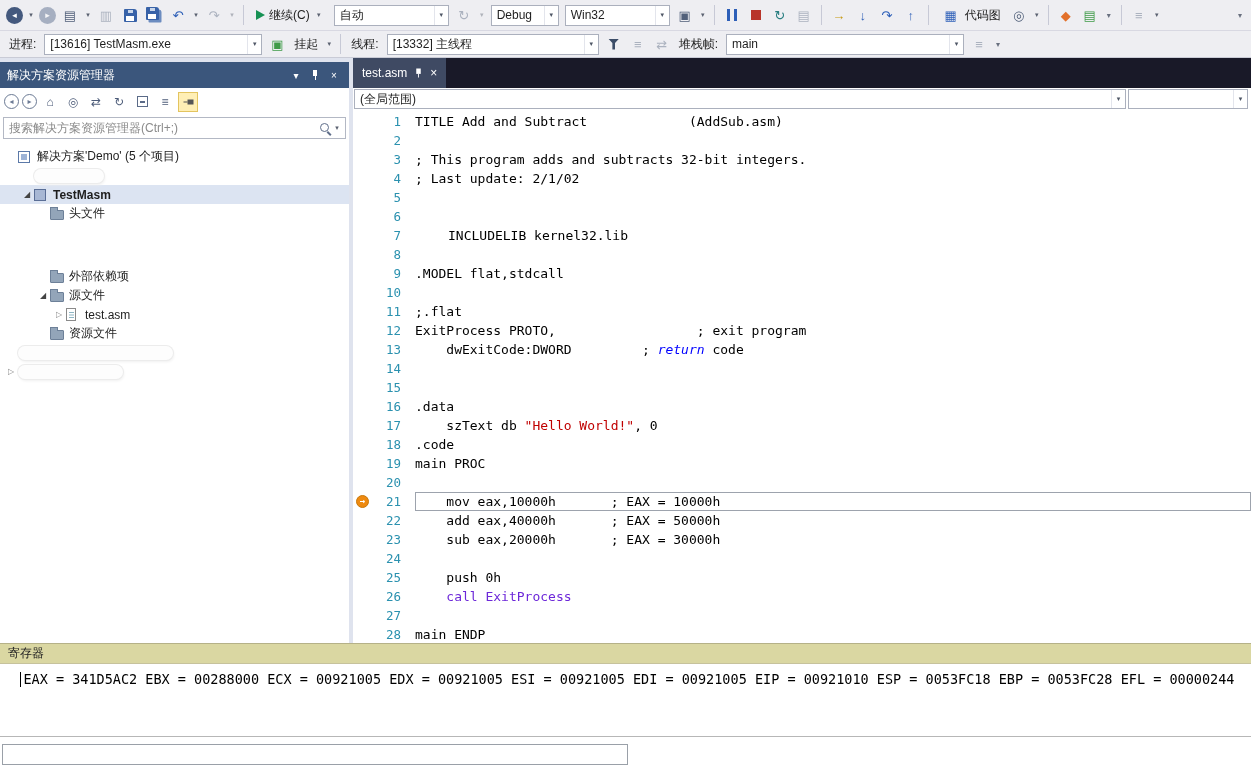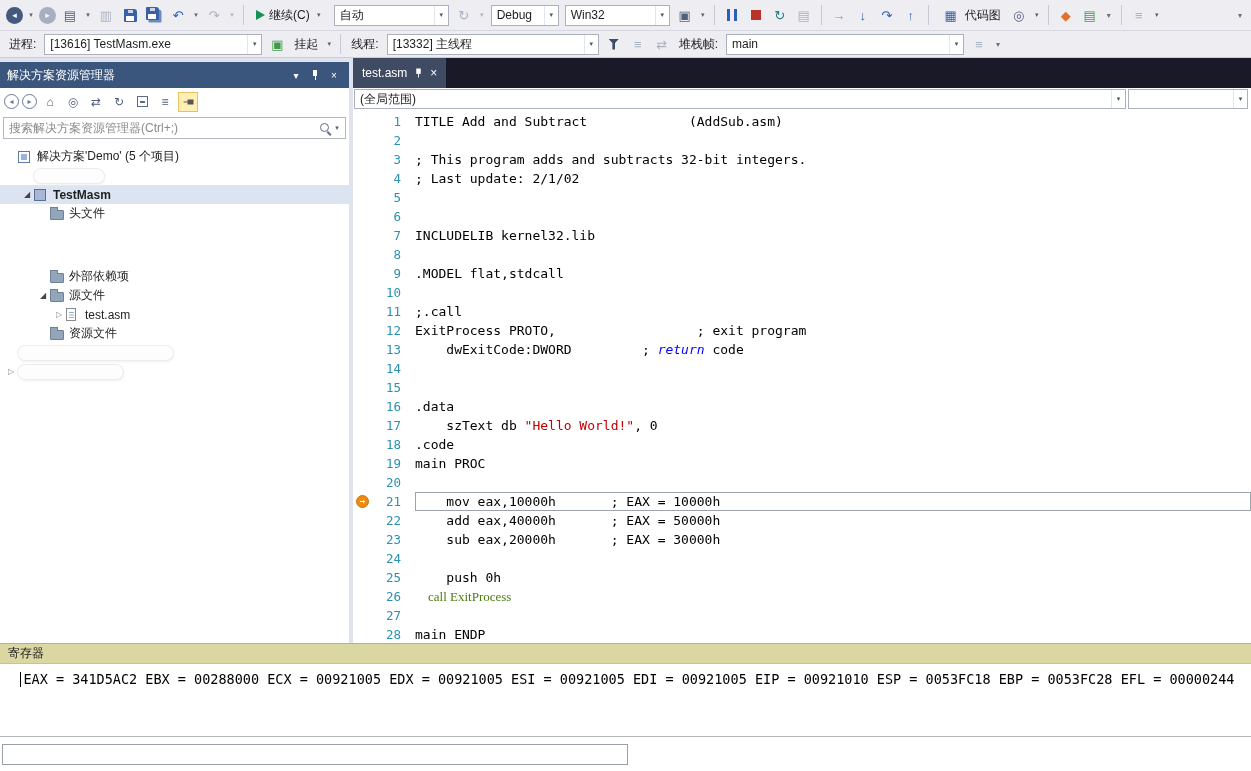--- a/index.html
+++ b/index.html
@@ -355,41 +355,41 @@
             <span class="ctext"></span>
           </div>
           <div class="code-row">
             <span class="cmargin"></span>
             <span class="ln">6</span>
             <span class="ctext"></span>
           </div>
           <div class="code-row">
             <span class="cmargin"></span>
             <span class="ln">7</span>
-            <span class="ctext"><span style="color: rgb(0, 0, 0);">INCLUDELIB kernel32.lib</span></span>
+            <span class="ctext"><span style="color: rgb(0, 0, 0); margin-left: 33px;">INCLUDELIB kernel32.lib</span></span>
           </div>
           <div class="code-row">
             <span class="cmargin"></span>
             <span class="ln">8</span>
             <span class="ctext"></span>
           </div>
           <div class="code-row">
             <span class="cmargin"></span>
             <span class="ln">9</span>
             <span class="ctext"><span style="color: rgb(0, 0, 0); text-align: center;">.MODEL flat,stdcall</span></span>
           </div>
           <div class="code-row">
             <span class="cmargin"></span>
             <span class="ln">10</span>
             <span class="ctext"></span>
           </div>
           <div class="code-row">
             <span class="cmargin"></span>
             <span class="ln">11</span>
-            <span class="ctext"><span style="color: rgb(0, 0, 0);">;.call</span></span>
+            <span class="ctext"><span style="color: rgb(0, 0, 0);">;.flat</span></span>
           </div>
           <div class="code-row">
             <span class="cmargin"></span>
             <span class="ln">12</span>
             <span class="ctext"><span style="color: rgb(0, 0, 0);">ExitProcess PROTO,                  ; exit program</span></span>
           </div>
           <div class="code-row">
             <span class="cmargin"></span>
             <span class="ln">13</span>
             <span class="ctext"><span style="color: rgb(0, 0, 0);">    dwExitCode:DWORD         ; </span><span style="color: rgb(0, 0, 255); font-style: italic;">return</span><span style="color: rgb(0, 0, 0);"> code</span></span>
@@ -452,21 +452,21 @@
             <span class="ctext"></span>
           </div>
           <div class="code-row">
             <span class="cmargin"></span>
             <span class="ln">25</span>
             <span class="ctext"><span style="color: rgb(0, 0, 0);">    push 0h</span></span>
           </div>
           <div class="code-row">
             <span class="cmargin"></span>
             <span class="ln">26</span>
-            <span class="ctext"><span style="color: #4d7c0f; font-family: Liberation Serif, serif;">    call ExitProcess</span></span>
+            <span class="ctext"><span style="color: #6d28d9;">    call ExitProcess</span></span>
           </div>
           <div class="code-row">
             <span class="cmargin"></span>
             <span class="ln">27</span>
             <span class="ctext"></span>
           </div>
           <div class="code-row">
             <span class="cmargin"></span>
             <span class="ln">28</span>
             <span class="ctext"><span style="color: rgb(0, 0, 0);">main ENDP</span></span>

